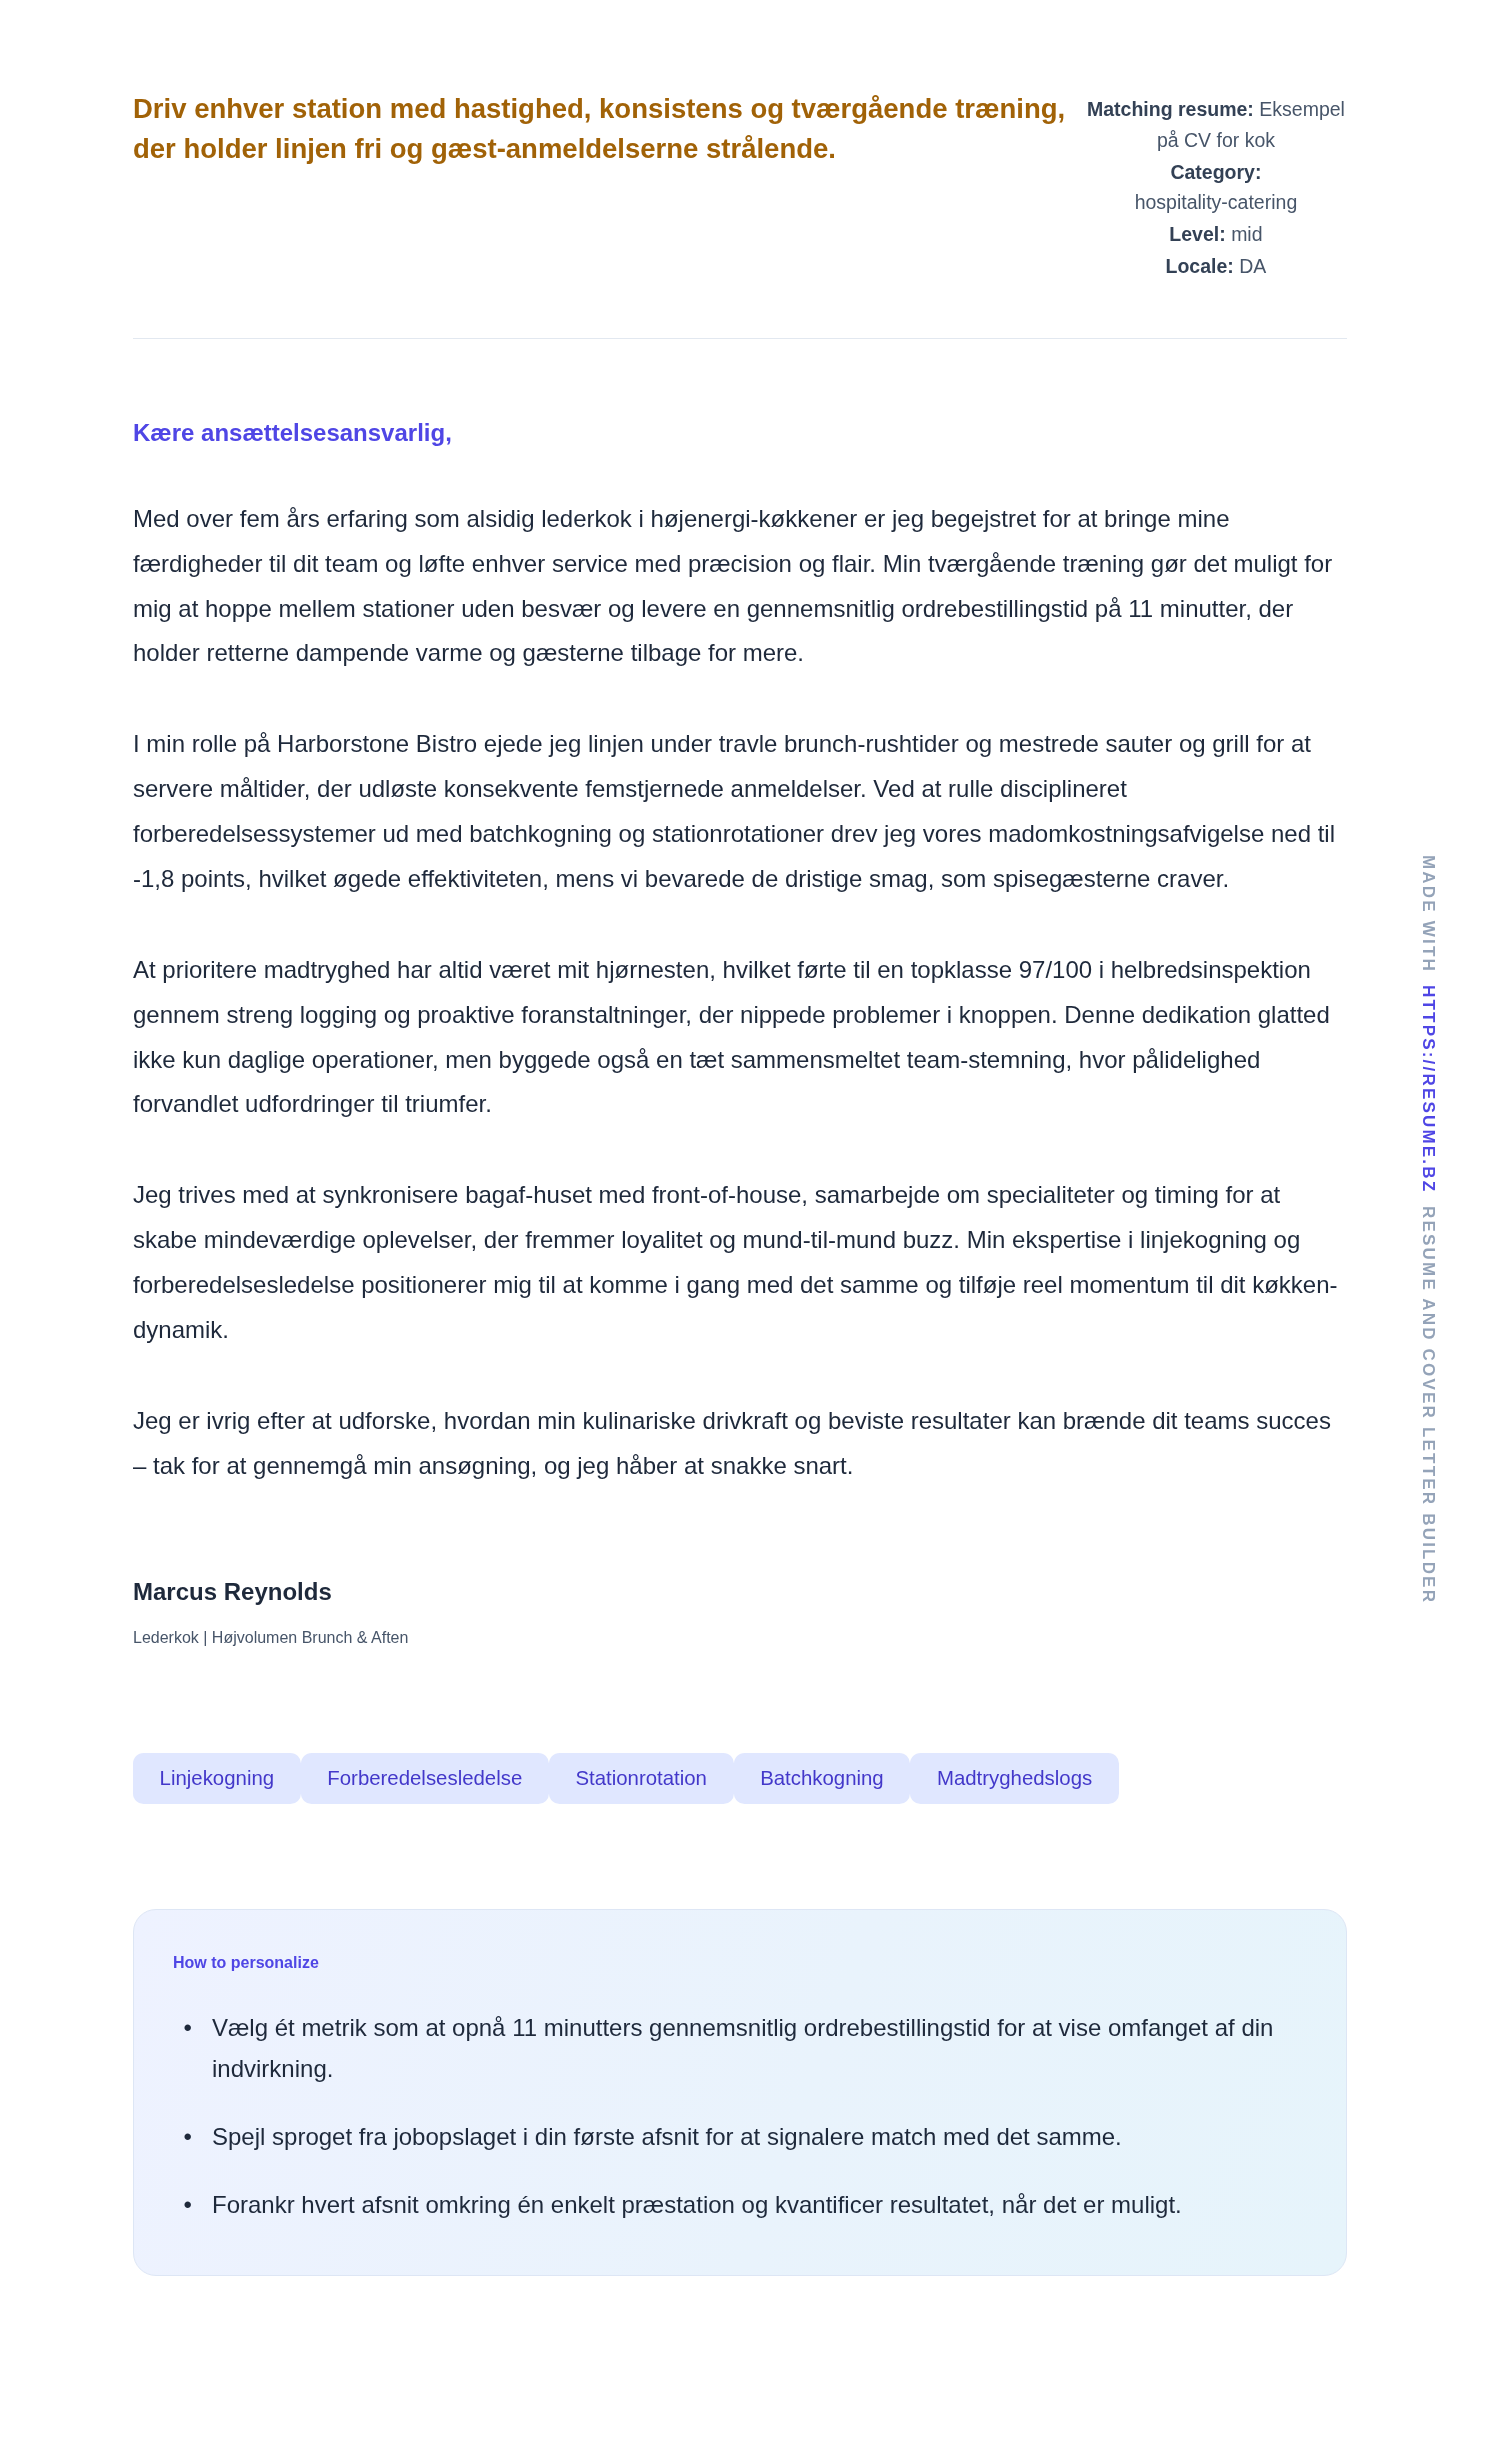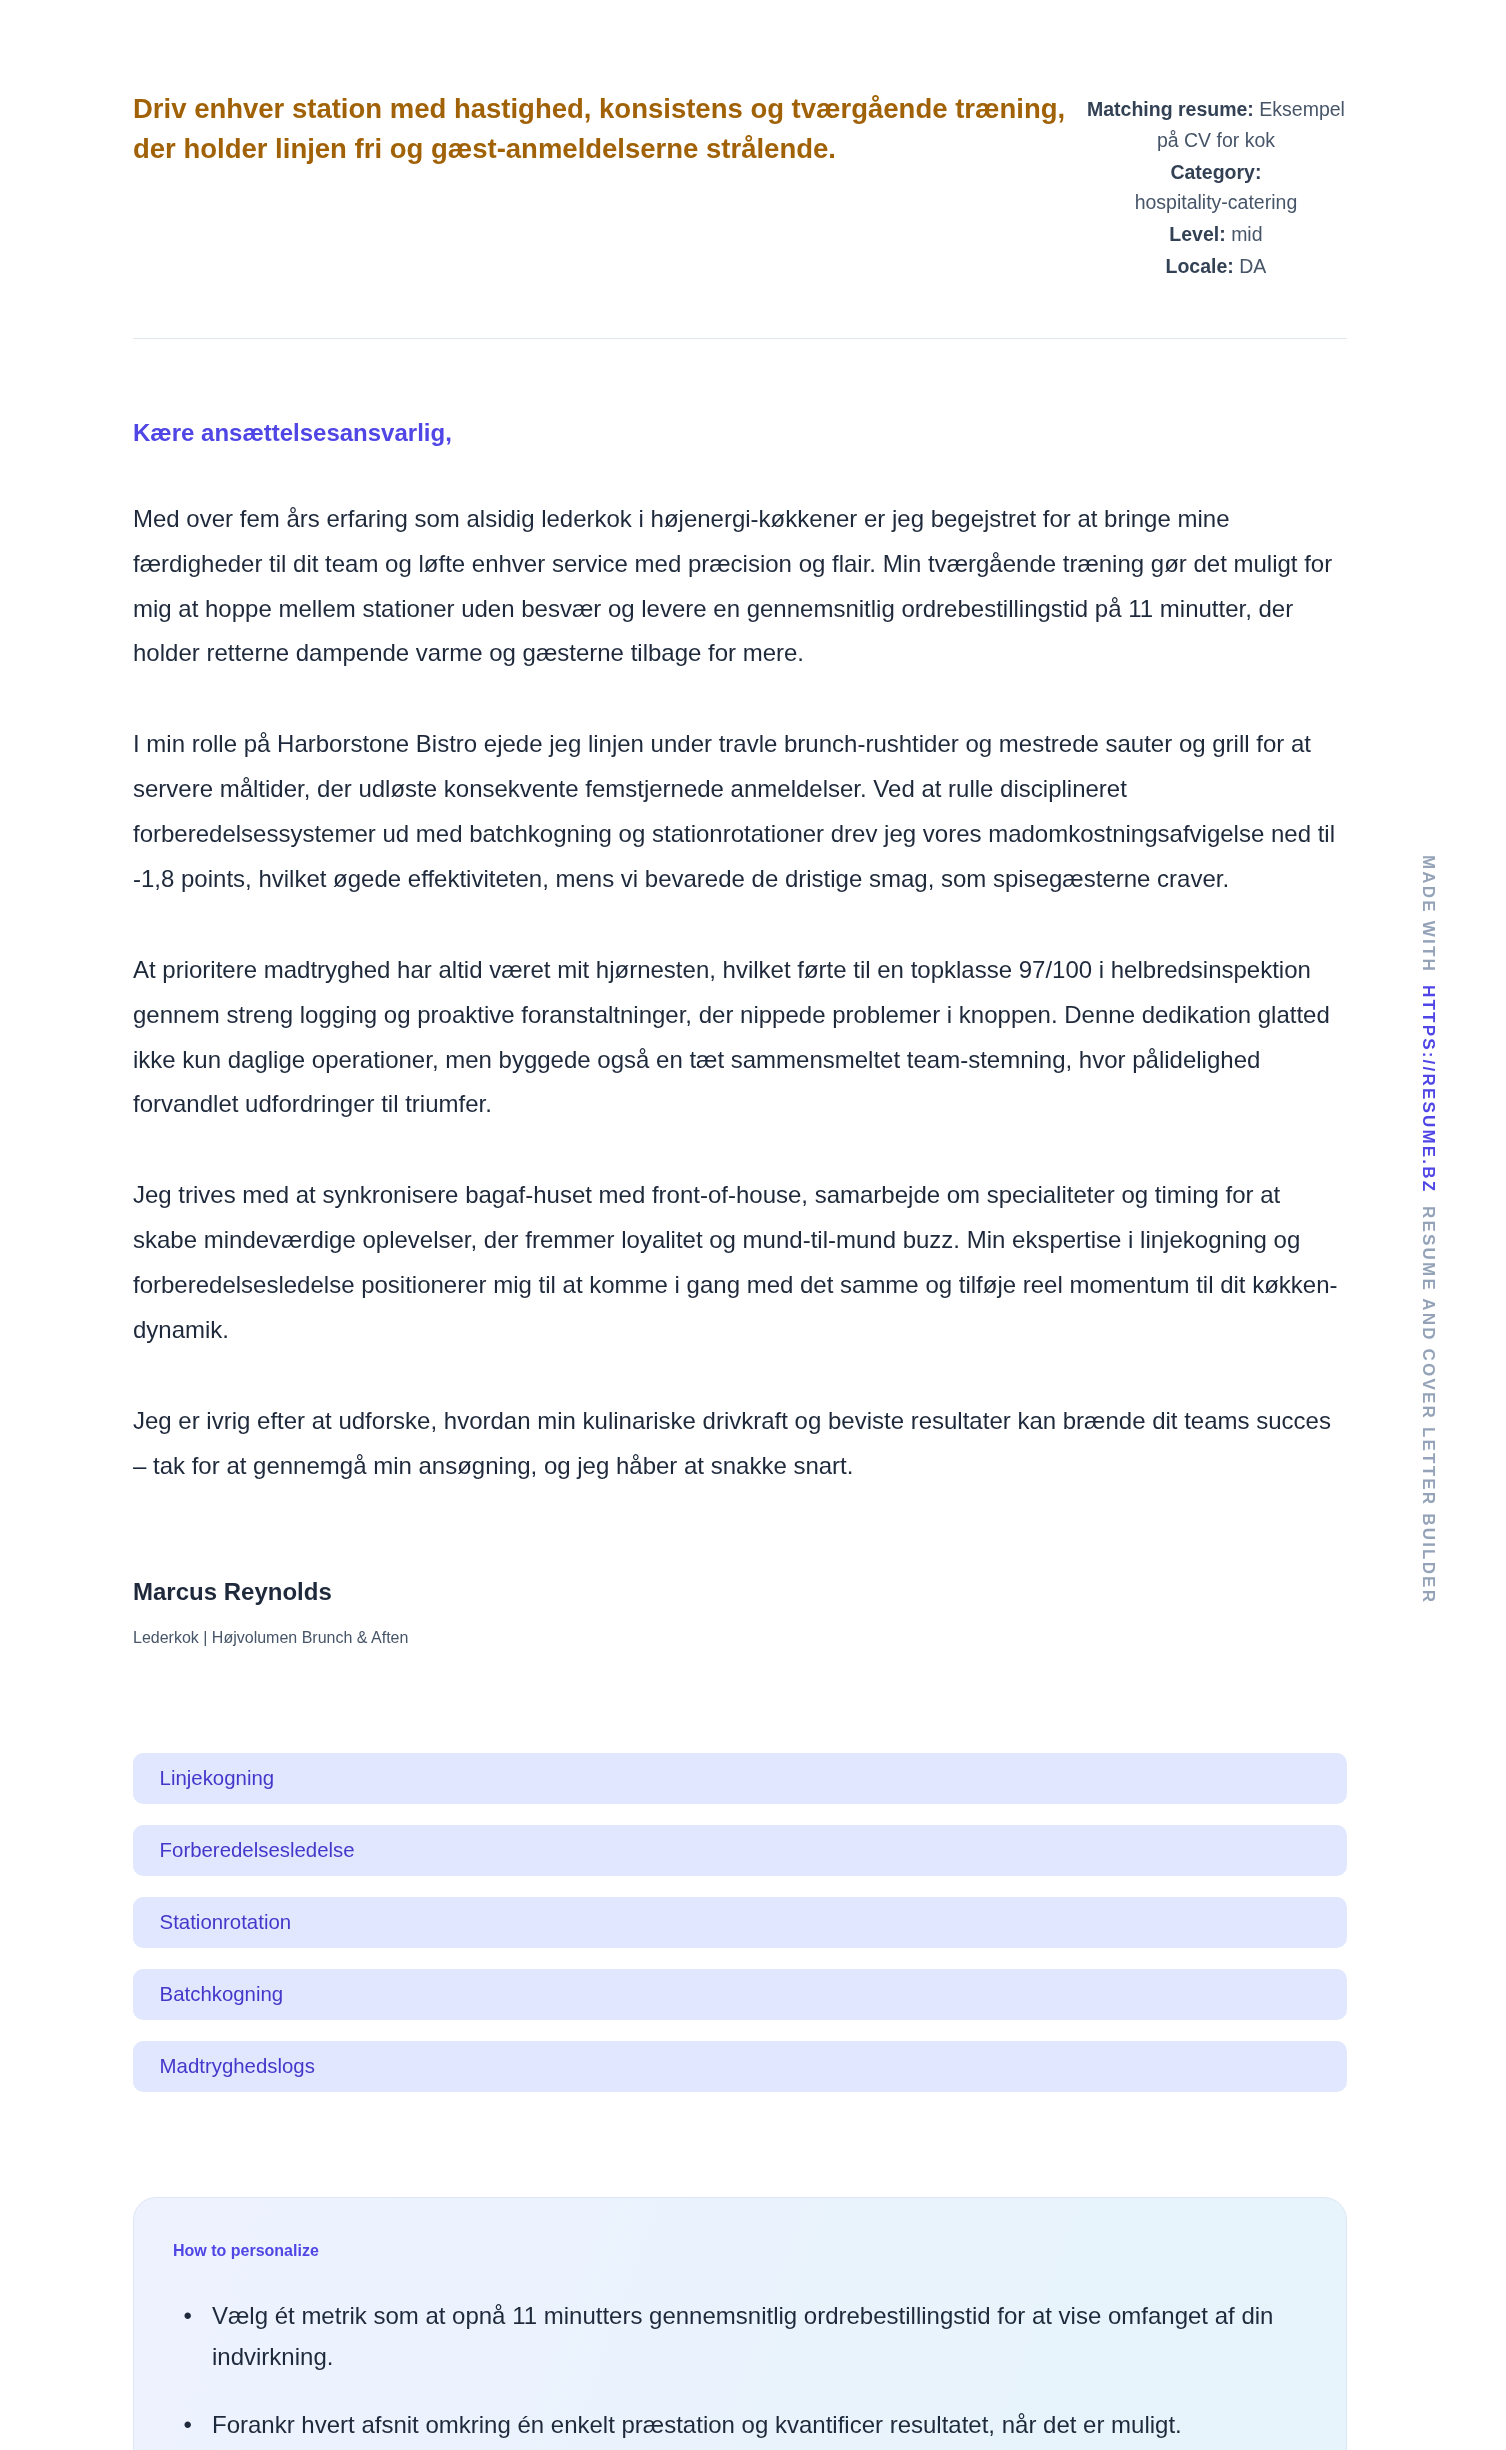--- a/index.html
+++ b/index.html
@@ -78,22 +78,20 @@
     margin-top: 23px;
     font-size: 16px;
     color: #475569;
   }
 
   
   .tags {
     margin-top: 106px;
     display: flex;
     flex-wrap: wrap;
-    gap: 21px;
-    flex-direction: column;
   }
   .tag {
     background: #e0e7ff;
     color: #4338ca;
     font-size: 20.4px;
     font-weight: 500;
     padding: 14px 26.6px;
     border-radius: 10.6px;
     white-space: nowrap;
   }
@@ -205,22 +203,22 @@
     <span class="tag">Forberedelsesledelse</span>
     <span class="tag">Stationrotation</span>
     <span class="tag">Batchkogning</span>
     <span class="tag">Madtryghedslogs</span>
   </div>
 
   <div class="personalize-card">
     <div class="personalize-title">How to personalize</div>
     <ul class="personalize-list">
       <li>Vælg ét metrik som at opnå 11 minutters gennemsnitlig ordrebestillingstid for at vise omfanget af din indvirkning.</li>
+      <li>Spejl sproget fra jobopslaget i din første afsnit for at signalere match med det samme.</li>
       <li>Forankr hvert afsnit omkring én enkelt præstation og kvantificer resultatet, når det er muligt.</li>
-      <li>Spejl sproget fra jobopslaget i din første afsnit for at signalere match med det samme.</li>
     </ul>
   </div>
 
   <div class="credits">
     <span>MADE WITH</span>
     <a href="#" class="credit-url">HTTPS://RESUME.BZ</a>
     <span>RESUME AND COVER LETTER BUILDER</span>
   </div>
 
 </div>

